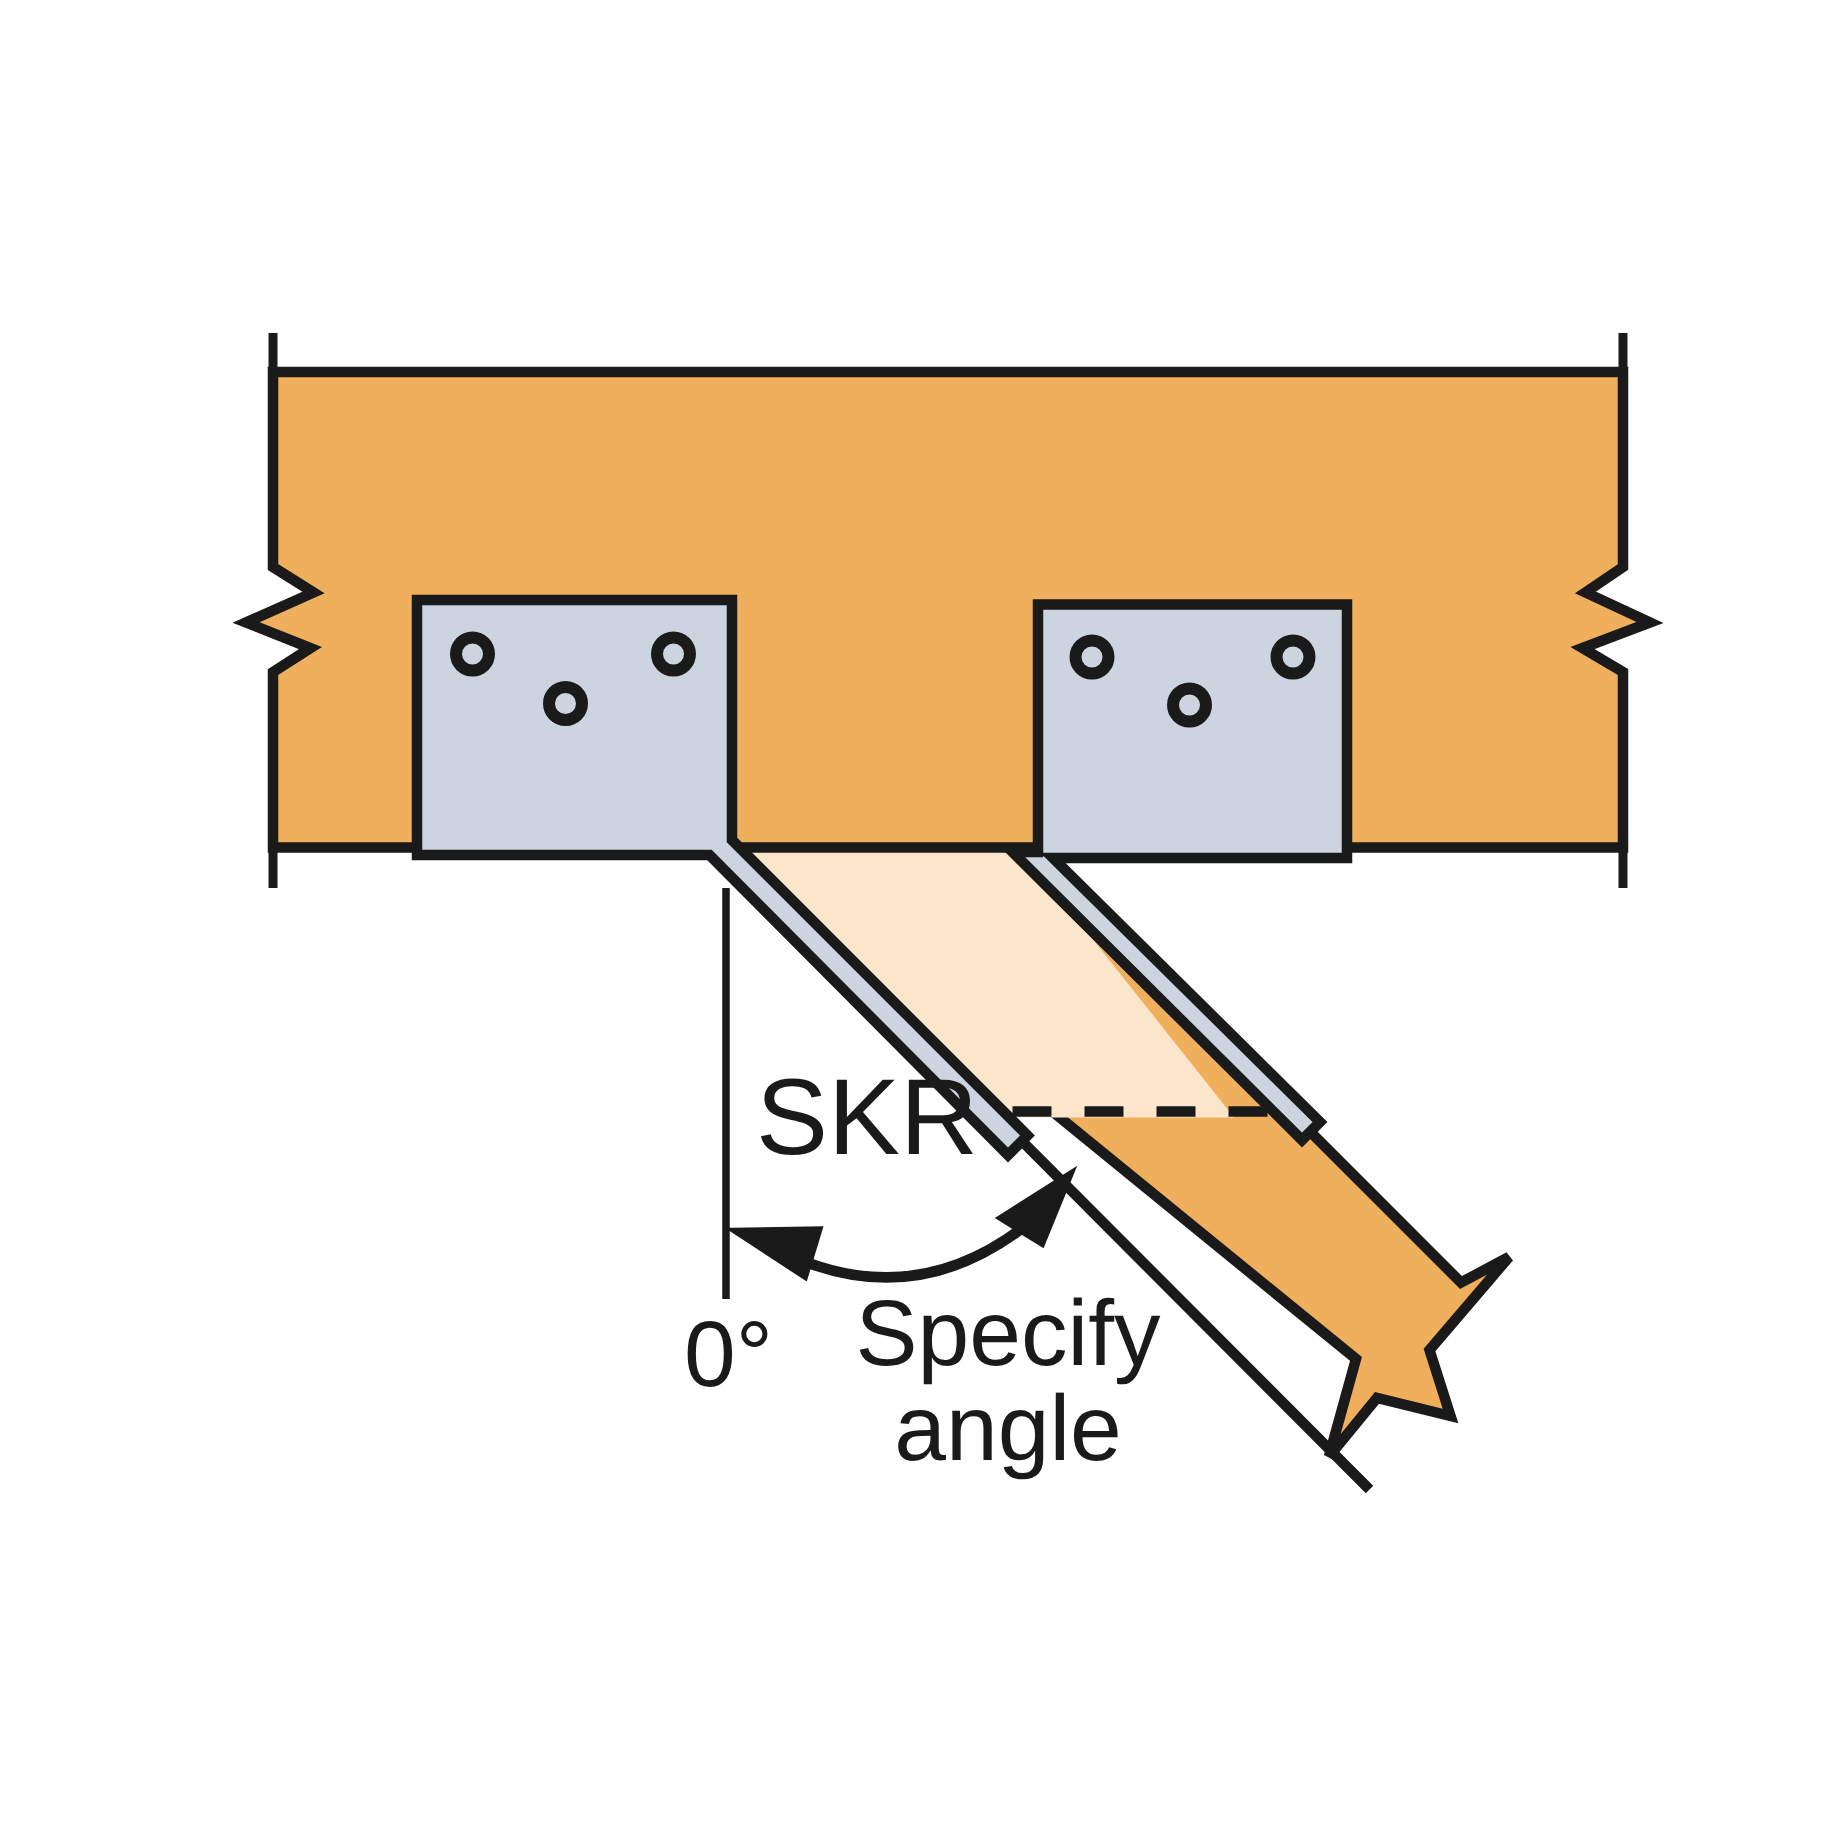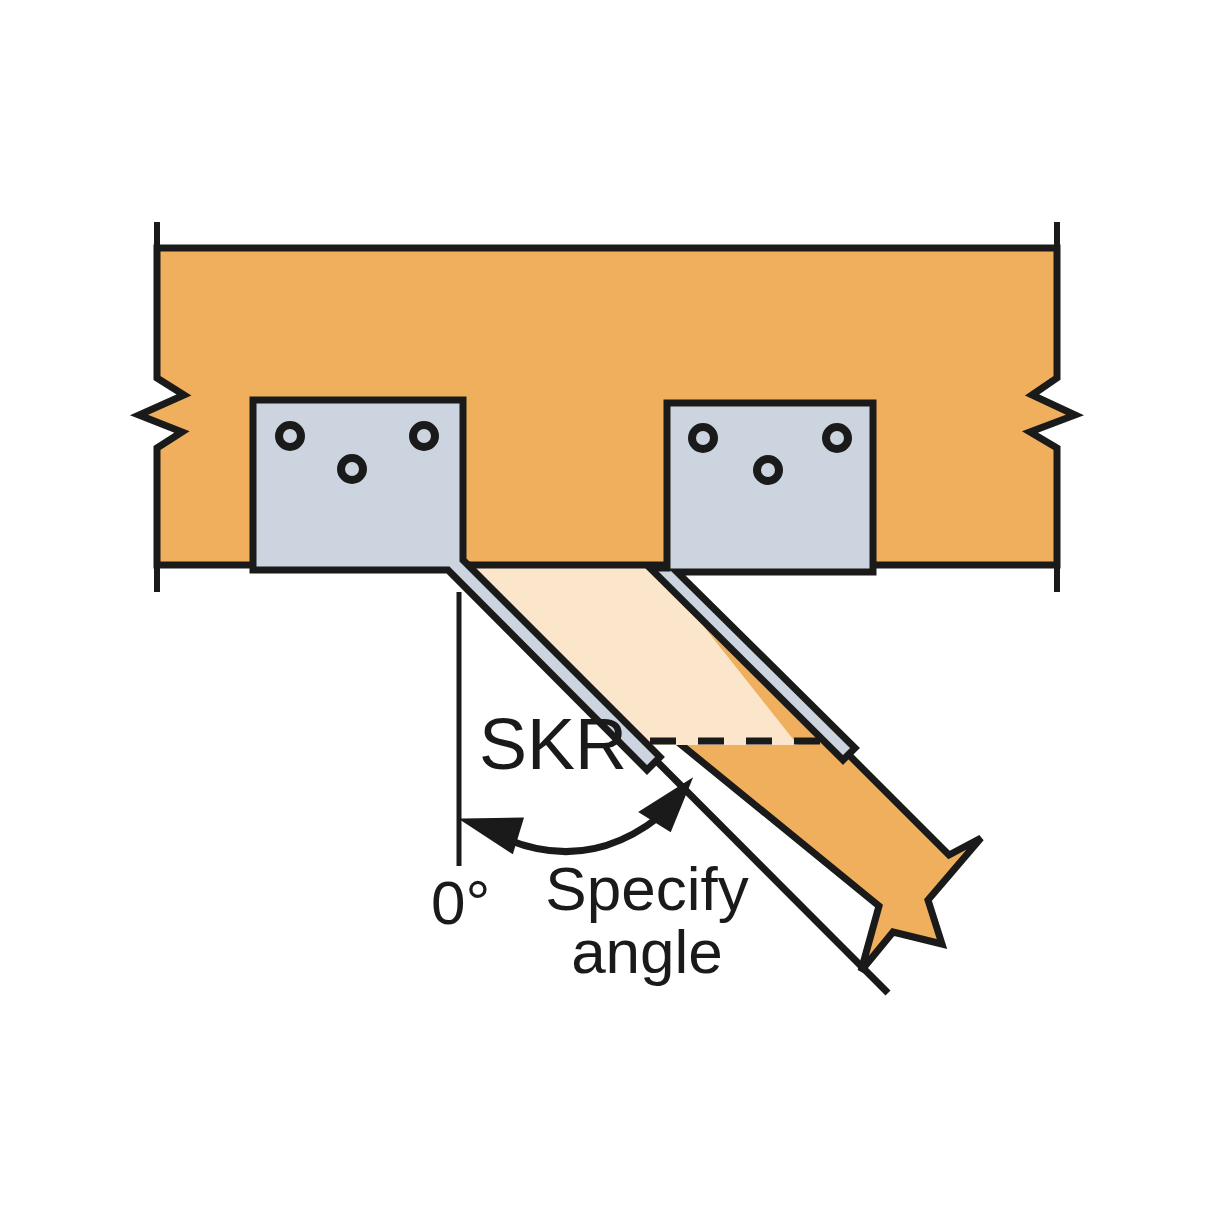--- a/index.html
+++ b/index.html
@@ -12,20 +12,21 @@
     width: 1214px;
     height: 1214px;
     font-family: "Liberation Sans", sans-serif;
     overflow: hidden;
   }
   #diagram-root {
     position: relative;
     width: 1176px;
     height: 1214px;
     background: #ffffff;
+    padding-left: 25px;
   }
   #skr-svg {
     display: block;
     width: 1214px;
     height: 1214px;
   }
   text.dlabel {
     font-family: "Liberation Sans", sans-serif;
     fill: #1a1a1a;
   }

